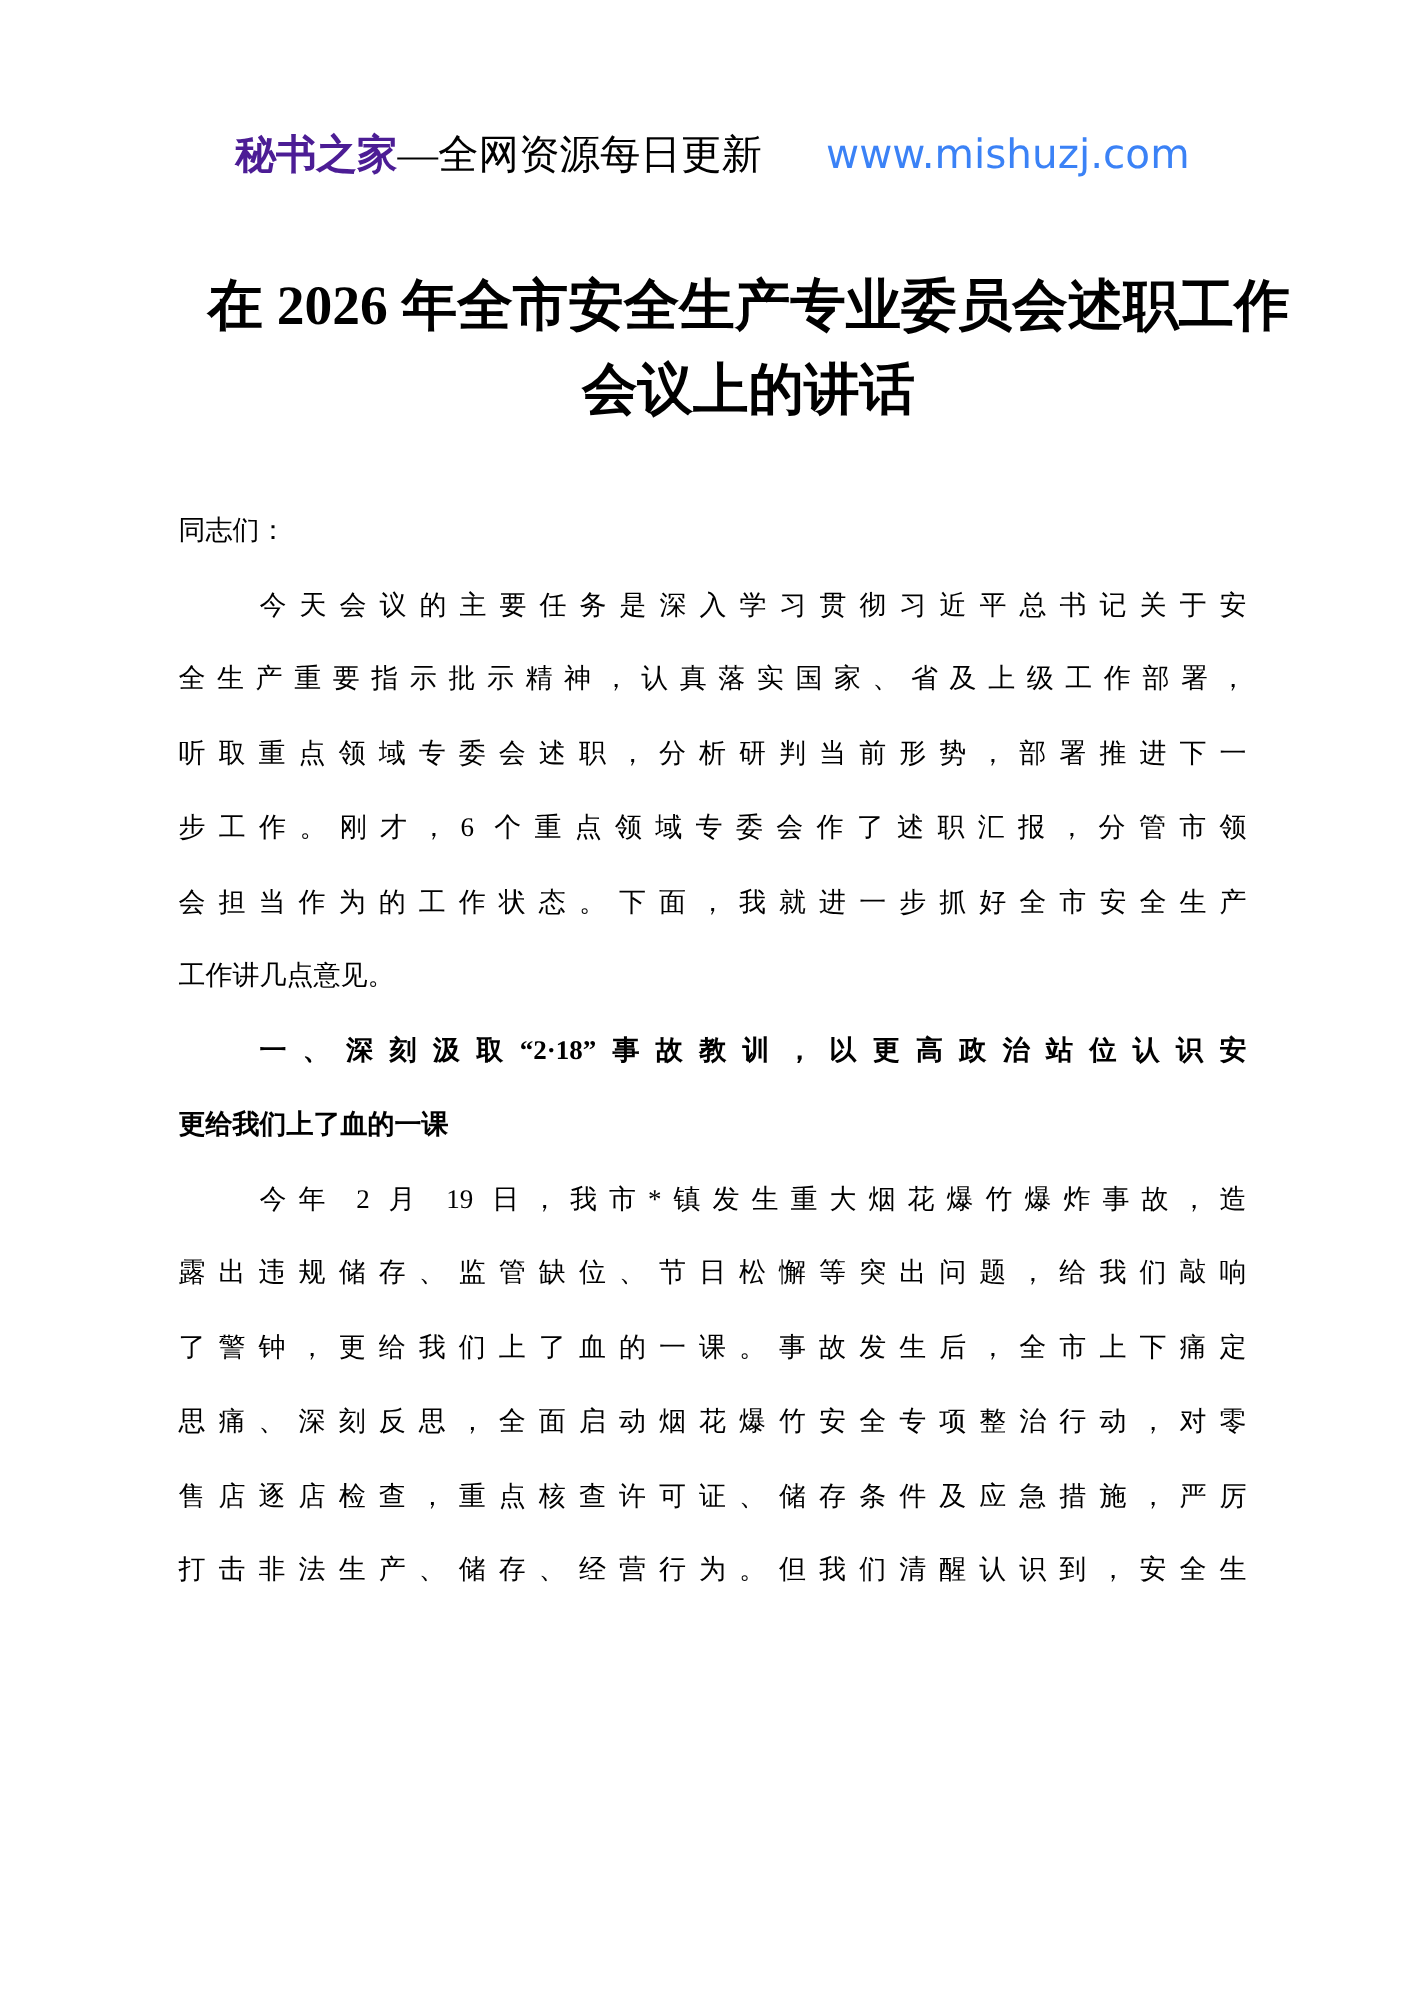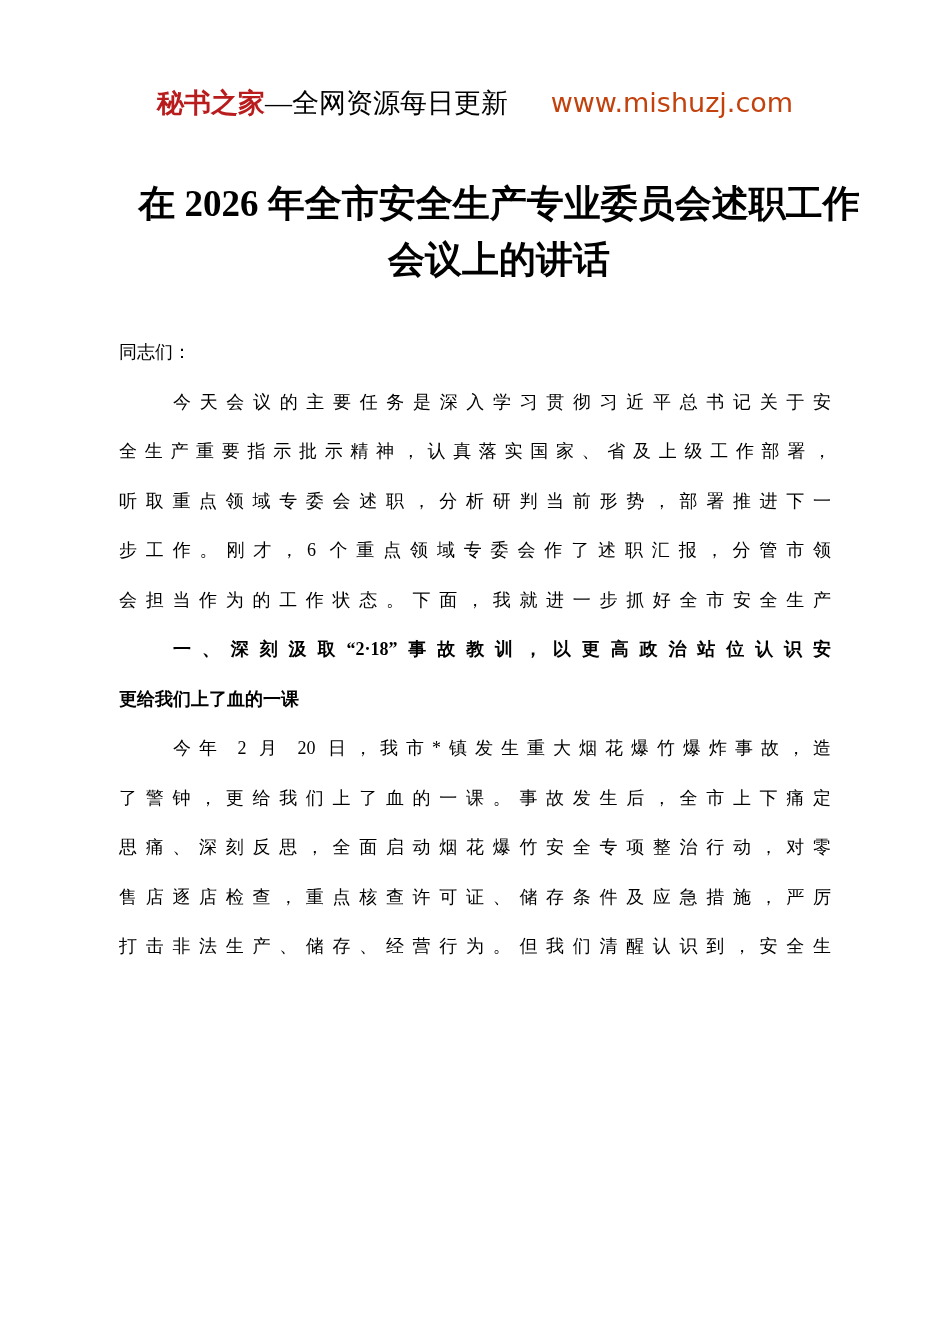--- a/index.html
+++ b/index.html
@@ -66,38 +66,40 @@
   .line.bold {
     font-weight: bold;
   }
 </style>
 </head>
 <body>
 
 <div class="page" style="background: rgb(255, 255, 255); color: rgb(0, 0, 0);">
 
   <div class="doc-header">
-    <span class="brand" style="color: #b91c1c; text-align: center;">秘书之家</span><span class="tagline">—全网资源每日更新 </span><span class="url" style="color: #c2410c; margin-left: 36px;">www.mishuzj.com</span>
+    <span class="brand" style="color: #4c1d95; text-align: center;">秘书之家</span><span class="tagline">—全网资源每日更新 </span><span class="url" style="color: #3b82f6; margin-left: 36px;">www.mishuzj.com</span>
   </div>
 
   <div class="doc-title">
     <div>在 2026 年全市安全生产专业委员会述职工作</div>
     <div>会议上的讲话</div>
   </div>
 
   <div class="doc-body">
 
   <div class="line">同志们：</div>
       <div class="line justify indent">今天会议的主要任务是深入学习贯彻习近平总书记关于安</div>
       <div class="line justify">全生产重要指示批示精神，认真落实国家、省及上级工作部署，</div>
       <div class="line justify">听取重点领域专委会述职，分析研判当前形势，部署推进下一</div>
       <div class="line justify">步工作。刚才，6 个重点领域专委会作了述职汇报，分管市领</div>
       <div class="line justify">会担当作为的工作状态。下面，我就进一步抓好全市安全生产</div>
+      <div class="line">工作讲几点意见。</div>
       <div class="line justify indent bold">一、深刻汲取“2·18”事故教训，以更高政治站位认识安</div>
       <div class="line bold">更给我们上了血的一课</div>
-      <div class="line justify indent">今年 2 月 20 日，我市*镇发生重大烟花爆竹爆炸事故，造</div>
+      <div class="line justify indent">今年 2 月 19 日，我市*镇发生重大烟花爆竹爆炸事故，造</div>
+      <div class="line justify">露出违规储存、监管缺位、节日松懈等突出问题，给我们敲响</div>
       <div class="line justify">了警钟，更给我们上了血的一课。事故发生后，全市上下痛定</div>
       <div class="line justify">思痛、深刻反思，全面启动烟花爆竹安全专项整治行动，对零</div>
       <div class="line justify">售店逐店检查，重点核查许可证、储存条件及应急措施，严厉</div>
       <div class="line justify">打击非法生产、储存、经营行为。但我们清醒认识到，安全生</div>
     </div>
 
 </div>
 
 </body></html>

